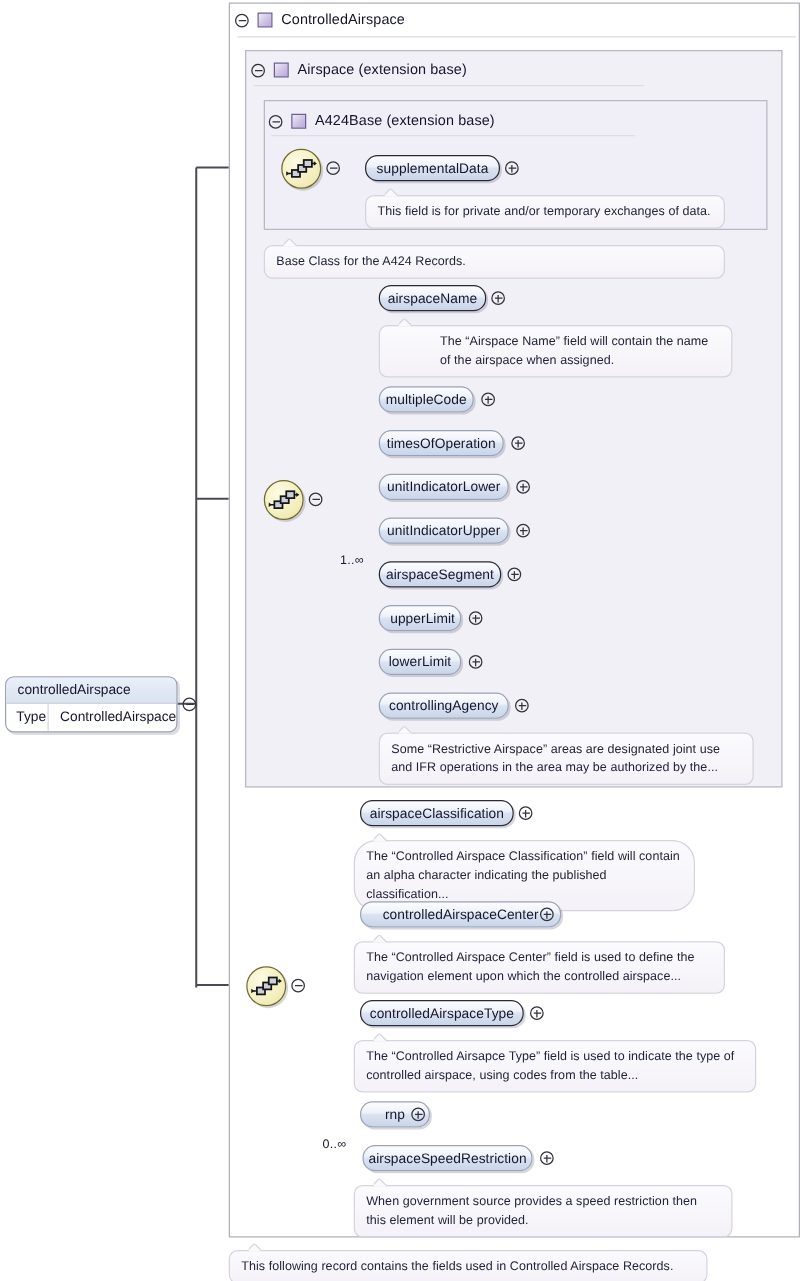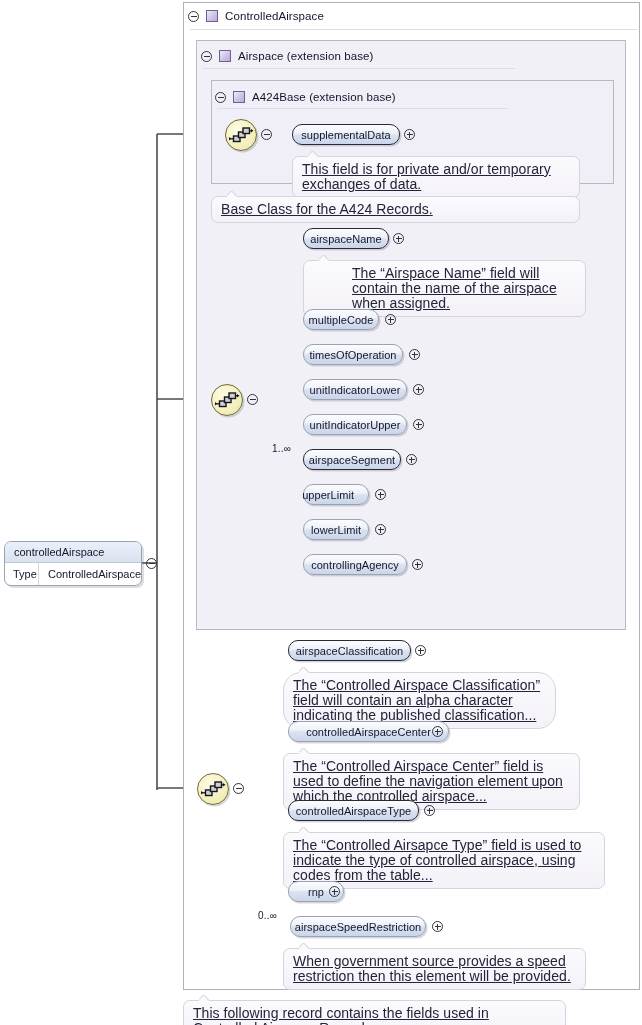--- a/index.html
+++ b/index.html
@@ -96,21 +96,21 @@
     box-sizing: border-box;
     height: 21px;
     border-radius: 10px;
     background: linear-gradient(to bottom, #fbfcfe 0%, #eef2f9 42%, #dbe3f1 52%, #c9d5ea 100%);
     border: 1px solid #9aa3b4;
     display: flex;
     align-items: center;
     justify-content: center;
     box-shadow: 1.5px 1.5px 0 rgba(120,120,140,.30);
     white-space: nowrap;
-    padding: 0 14px;
+    padding: 0 4px;
     font-size: 11px;
     color: #16162c;
     letter-spacing: .05px;
   }
   .node.req {
     border: 1.6px solid #2a2a34;
   }
 
   
   .nexp {
@@ -128,25 +128,24 @@
   }
 
   
   .anno {
     position: absolute;
     box-sizing: border-box;
     border: 1px solid #d5d3dd;
     border-radius: 7px;
     background: linear-gradient(to bottom, #fbfafd 0%, #f4f2f8 100%);
     padding: 5px 9px 5px 9px;
-    font-size: 14px;
+    font-size: 10px;
     line-height: 15px;
     color: #23233a;
     letter-spacing: .05px;
-    text-decoration: underline;
   }
   .anno .tick {
     position: absolute;
     top: -6px;
     width: 12px; height: 6px;
     overflow: hidden;
   }
   .anno .tick::before {
     content: "";
     position: absolute;
@@ -391,20 +390,24 @@
 
   <div class="node" style="left:303px; top:519px; width:66px;">
     <span>lowerLimit</span>
   </div>
   <span class="circ plus nexp" style="position:absolute; left:375px; top:524px;"></span>
 
   <div class="node" style="left:303px; top:554px; width:104px;">
     <span>controllingAgency</span>
   </div>
   <span class="circ plus nexp" style="position:absolute; left:412px; top:559px;"></span>
+  <div class="anno" style="left:303px; top:586px; width:300px;">
+    <span class="tick" style="left:15px;"></span>
+    <span>Some “Restrictive Airspace” areas are designated joint use and IFR operations in the area may be authorized by the...</span>
+  </div>
 
   <div class="seq" style="left:197px; top:773px;">
     <svg width="30" height="30" viewBox="0 0 30 30">
       <g stroke="#15151c" stroke-width="1.4" fill="#cfcfd8">
         <rect x="7.5" y="16" width="6.5" height="5.5"></rect>
         <rect x="12.5" y="12" width="6.5" height="5.5"></rect>
         <rect x="17" y="8" width="6.5" height="5.5"></rect>
       </g>
       <g stroke="#15151c" stroke-width="1.3" fill="none">
         <path d="M4.5,18.8 L7.5,18.8"></path>

